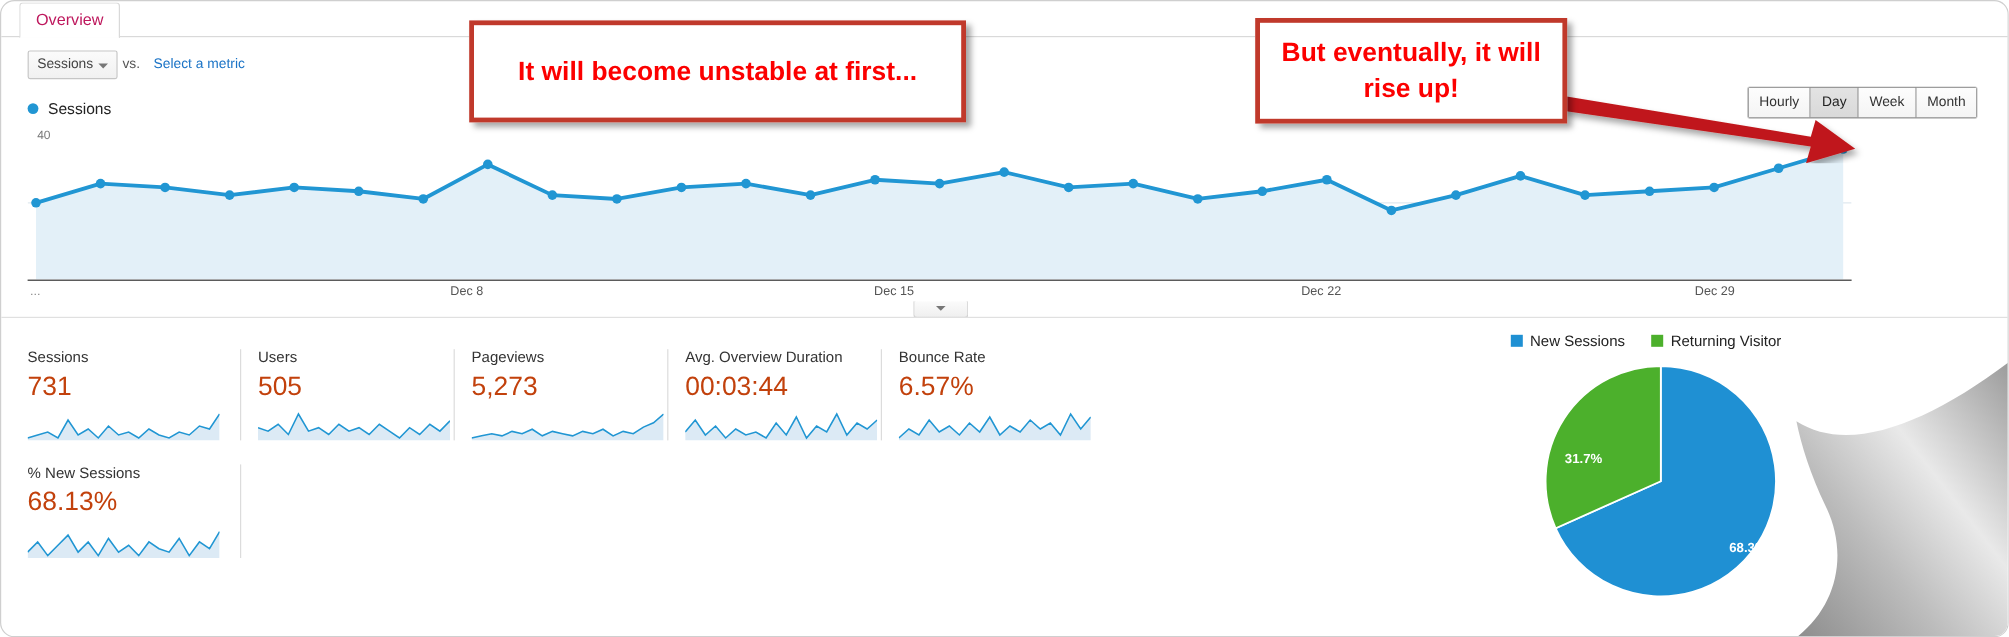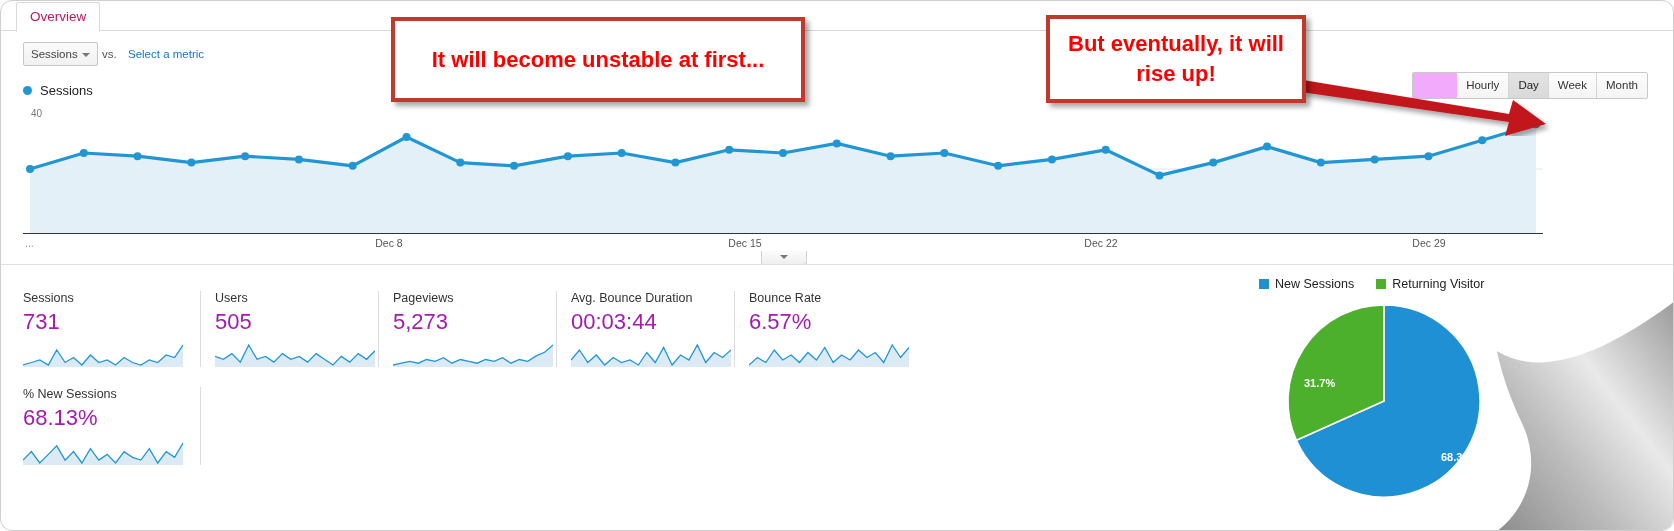--- a/index.html
+++ b/index.html
@@ -76,23 +76,22 @@
     cursor:pointer;
   }
 
   
   #granularity{
     position:absolute; right:27px; top:40px;
     display:flex;
     border:1px solid #c9c9c9;
     border-radius:2px;
     overflow:hidden;
-    background:#f0abfc;
+    background:#404040;
     height:25px;
-    padding-left:44px;
   }
   #granularity .gbtn{
     font-size:11.5px; color:#333;
     line-height:25px;
     padding:0 9px;
     background:linear-gradient(#fdfdfd,#f4f4f4);
     border-right:1px solid #d5d5d5;
     white-space:nowrap;
     cursor:pointer;
   }
@@ -172,21 +171,21 @@
     height:76px;
     position:relative;
   }
   .card.last{border-right:none;}
   .card .ctitle{
     font-size:12.5px;color:#333;
     margin:0 0 4px 0;
     white-space:nowrap;
   }
   .card .cvalue{
-    font-size:22px;color:#a21caf;font-weight:400;
+    font-size:22px;color:#c2410c;font-weight:400;
     line-height:26px;
     white-space:nowrap;
   }
   .card .spark{
     position:absolute;left:0;bottom:0;width:160px;height:26px;
   }
   #cards .row2{margin-top:20px;}
   #cards .row2 .card{height:78px;}
 
   
@@ -341,21 +340,21 @@
       </div>
       <div class="card" style="padding-left:14px">
         <div class="ctitle">Pageviews</div>
         <div class="cvalue">5,273</div>
         <svg class="spark" style="left:14px" viewBox="0 0 160 26" preserveAspectRatio="none">
             <path d="M0.0,24.0 L8.4,22.2 L16.8,20.4 L25.3,22.2 L33.7,18.5 L42.1,20.4 L50.5,16.7 L58.9,22.2 L67.4,18.5 L75.8,20.4 L84.2,22.2 L92.6,18.5 L101.1,20.4 L109.5,16.7 L117.9,22.2 L126.3,18.5 L134.7,20.4 L143.2,14.9 L151.6,11.3 L160.0,4.0 L160,26 L0,26 Z" fill="#dceaf5" stroke="none"></path>
             <path d="M0.0,24.0 L8.4,22.2 L16.8,20.4 L25.3,22.2 L33.7,18.5 L42.1,20.4 L50.5,16.7 L58.9,22.2 L67.4,18.5 L75.8,20.4 L84.2,22.2 L92.6,18.5 L101.1,20.4 L109.5,16.7 L117.9,22.2 L126.3,18.5 L134.7,20.4 L143.2,14.9 L151.6,11.3 L160.0,4.0 " fill="none" stroke="#2196d3" stroke-width="1.3"></path>
           </svg>
       </div>
       <div class="card" style="padding-left:14px">
-        <div class="ctitle">Avg. Bounce Duration</div>
+        <div class="ctitle">Avg. Overview Duration</div>
         <div class="cvalue">00:03:44</div>
         <svg class="spark" style="left:14px" viewBox="0 0 160 26" preserveAspectRatio="none">
             <path d="M0.0,19.0 L8.4,9.0 L16.8,21.5 L25.3,14.0 L33.7,24.0 L42.1,16.5 L50.5,21.5 L58.9,19.0 L67.4,24.0 L75.8,11.5 L84.2,21.5 L92.6,6.5 L101.1,24.0 L109.5,14.0 L117.9,19.0 L126.3,4.0 L134.7,21.5 L143.2,11.5 L151.6,16.5 L160.0,9.0 L160,26 L0,26 Z" fill="#dceaf5" stroke="none"></path>
             <path d="M0.0,19.0 L8.4,9.0 L16.8,21.5 L25.3,14.0 L33.7,24.0 L42.1,16.5 L50.5,21.5 L58.9,19.0 L67.4,24.0 L75.8,11.5 L84.2,21.5 L92.6,6.5 L101.1,24.0 L109.5,14.0 L117.9,19.0 L126.3,4.0 L134.7,21.5 L143.2,11.5 L151.6,16.5 L160.0,9.0 " fill="none" stroke="#2196d3" stroke-width="1.3"></path>
           </svg>
       </div>
       <div class="card last" style="padding-left:14px">
         <div class="ctitle">Bounce Rate</div>
         <div class="cvalue">6.57%</div>
         <svg class="spark" style="left:14px" viewBox="0 0 160 26" preserveAspectRatio="none">

